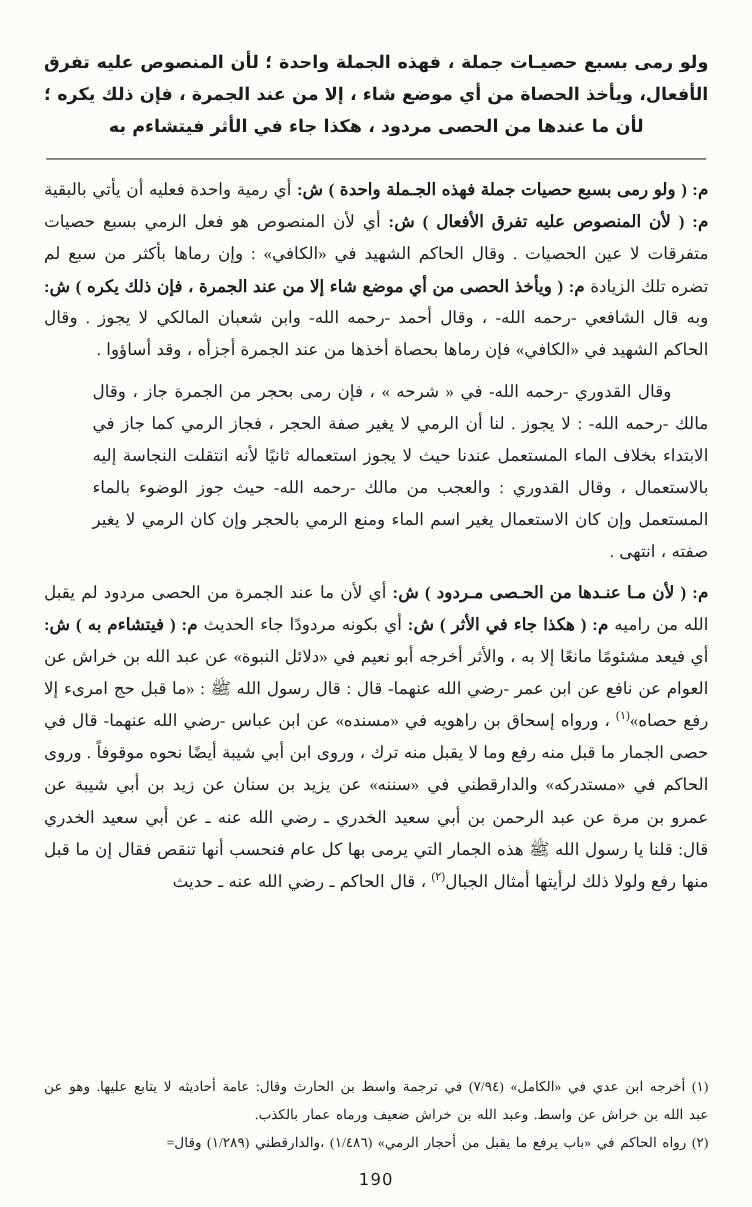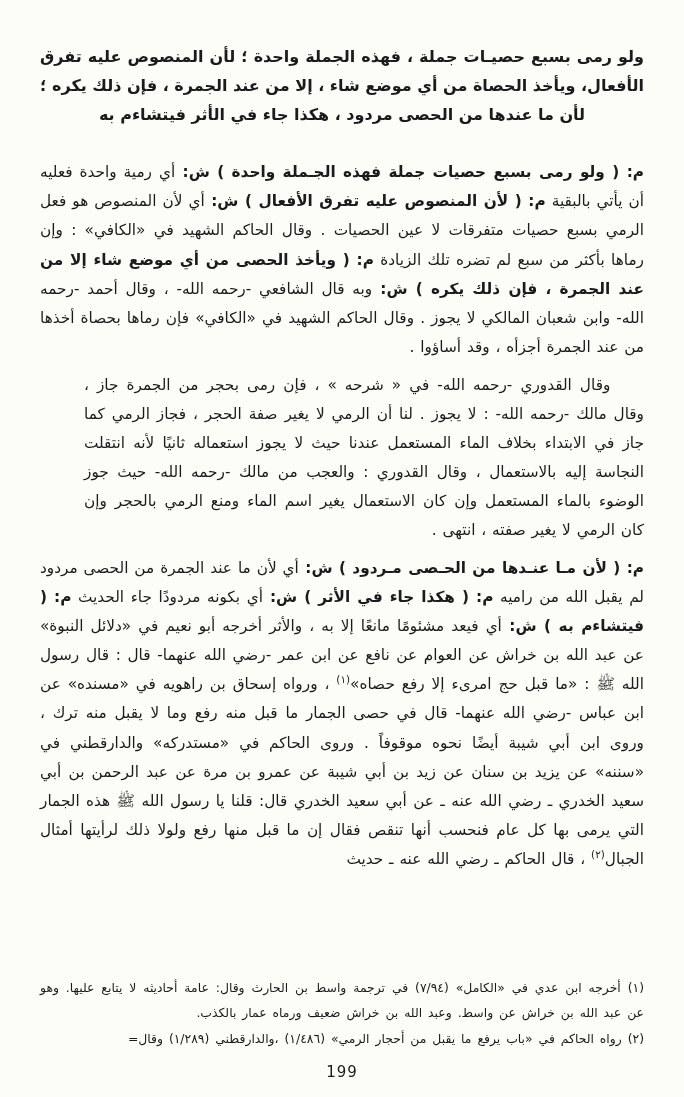--- a/index.html
+++ b/index.html
@@ -1,15 +1,15 @@
 <!DOCTYPE html>
 <html lang="ar" dir="rtl"><head>
 <meta charset="utf-8">
 <style>
-  * { margin: 0; padding: 0; box-sizing: border-box; align-items: center; }
+  * { margin: 0; padding: 0; box-sizing: border-box; }
   html, body { width: 684px; height: 1097px; }
   body {
     background: #fcfcf9;
     color: #1b1b1b;
     font-family: "DejaVu Sans", sans-serif;
     overflow: hidden;
   }
   .page {
     direction: rtl;
     width: 684px;
@@ -31,30 +31,32 @@
     border-top: 1.6px solid #262626;
     margin: 15px 2px 13px 2px;
   }
   .body-text { flex: 1 1 auto; }
   .para {
     font-size: 15.3px;
     line-height: 1.9;
     text-align: justify;
     margin-bottom: 9px;
     word-spacing: 1px;
+    font-family: Liberation Serif, serif;
   }
   .para.indent { text-indent: 2.2em; margin-left: 44px; }
   .b { font-weight: bold; }
   sup { font-size: 68%; line-height: 0; }
   .footnotes {
     font-size: 12.4px;
     line-height: 1.95;
     text-align: justify;
     margin-top: 6px;
     word-spacing: 2px;
+    font-family: Liberation Serif, serif;
   }
   .footnote { margin-bottom: 2px; }
   .page-number {
     text-align: center;
     font-size: 15px;
     margin-top: 12px;
     letter-spacing: 1px;
   }
 </style>
 </head>
@@ -72,16 +74,16 @@
     <p class="para"><span class="b">م: ( ولو رمى بسبع حصيات جملة فهذه الجـملة واحدة ) ش: </span><span>أي رمية واحدة فعليه أن يأتي بالبقية </span><span class="b">م: ( لأن المنصوص عليه تفرق الأفعال ) ش: </span><span>أي لأن المنصوص هو فعل الرمي بسبع حصيات متفرقات لا عين الحصيات . وقال الحاكم الشهيد في «الكافي» : وإن رماها بأكثر من سبع لم تضره تلك الزيادة </span><span class="b">م: ( ويأخذ الحصى من أي موضع شاء إلا من عند الجمرة ، فإن ذلك يكره ) ش: </span><span>وبه قال الشافعي -رحمه الله- ، وقال أحمد -رحمه الله- وابن شعبان المالكي لا يجوز . وقال الحاكم الشهيد في «الكافي» فإن رماها بحصاة أخذها من عند الجمرة أجزأه ، وقد أساؤوا .</span></p>
     <p class="para indent"><span>وقال القدوري -رحمه الله- في « شرحه » ، فإن رمى بحجر من الجمرة جاز ، وقال مالك -رحمه الله- : لا يجوز . لنا أن الرمي لا يغير صفة الحجر ، فجاز الرمي كما جاز في الابتداء بخلاف الماء المستعمل عندنا حيث لا يجوز استعماله ثانيًا لأنه انتقلت النجاسة إليه بالاستعمال ، وقال القدوري : والعجب من مالك -رحمه الله- حيث جوز الوضوء بالماء المستعمل وإن كان الاستعمال يغير اسم الماء ومنع الرمي بالحجر وإن كان الرمي لا يغير صفته ، انتهى .</span></p>
     <p class="para"><span class="b">م: ( لأن مـا عنـدها من الحـصى مـردود ) ش: </span><span>أي لأن ما عند الجمرة من الحصى مردود لم يقبل الله من راميه </span><span class="b">م: ( هكذا جاء في الأثر ) ش: </span><span>أي بكونه مردودًا جاء الحديث </span><span class="b">م: ( فيتشاءم به ) ش: </span><span>أي فيعد مشئومًا مانعًا إلا به ، والأثر أخرجه أبو نعيم في «دلائل النبوة» عن عبد الله بن خراش عن العوام عن نافع عن ابن عمر -رضي الله عنهما- قال : قال رسول الله ﷺ : «ما قبل حج امرىء إلا رفع حصاه»</span><sup>(١)</sup><span> ، ورواه إسحاق بن راهويه في «مسنده» عن ابن عباس -رضي الله عنهما- قال في حصى الجمار ما قبل منه رفع وما لا يقبل منه ترك ، وروى ابن أبي شيبة أيضًا نحوه موقوفاً . وروى الحاكم في «مستدركه» والدارقطني في «سننه» عن يزيد بن سنان عن زيد بن أبي شيبة عن عمرو بن مرة عن عبد الرحمن بن أبي سعيد الخدري ـ رضي الله عنه ـ عن أبي سعيد الخدري قال: قلنا يا رسول الله ﷺ هذه الجمار التي يرمى بها كل عام فنحسب أنها تنقص فقال إن ما قبل منها رفع ولولا ذلك لرأيتها أمثال الجبال</span><sup>(٢)</sup><span> ، قال الحاكم ـ رضي الله عنه ـ حديث</span></p>
   </main>
 
   <footer>
     <div class="footnotes">
       <p class="footnote">(١) أخرجه ابن عدي في «الكامل» (٧/٩٤) في ترجمة واسط بن الحارث وقال: عامة أحاديثه لا يتابع عليها. وهو عن عبد الله بن خراش عن واسط. وعبد الله بن خراش ضعيف ورماه عمار بالكذب.</p>
       <p class="footnote">(٢) رواه الحاكم في «باب يرفع ما يقبل من أحجار الرمي» (١/٤٨٦) ،والدارقطني (١/٢٨٩) وقال=</p>
     </div>
-    <div class="page-number">199</div>
+    <div class="page-number">190</div>
   </footer>
 
 </div>
 
 </body></html>

